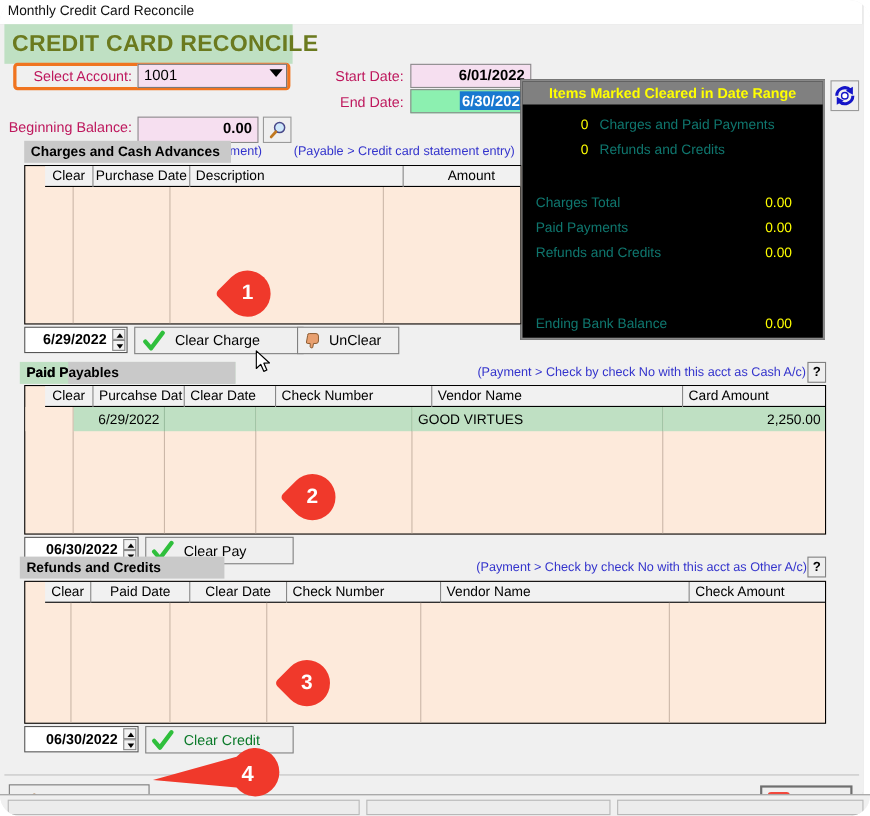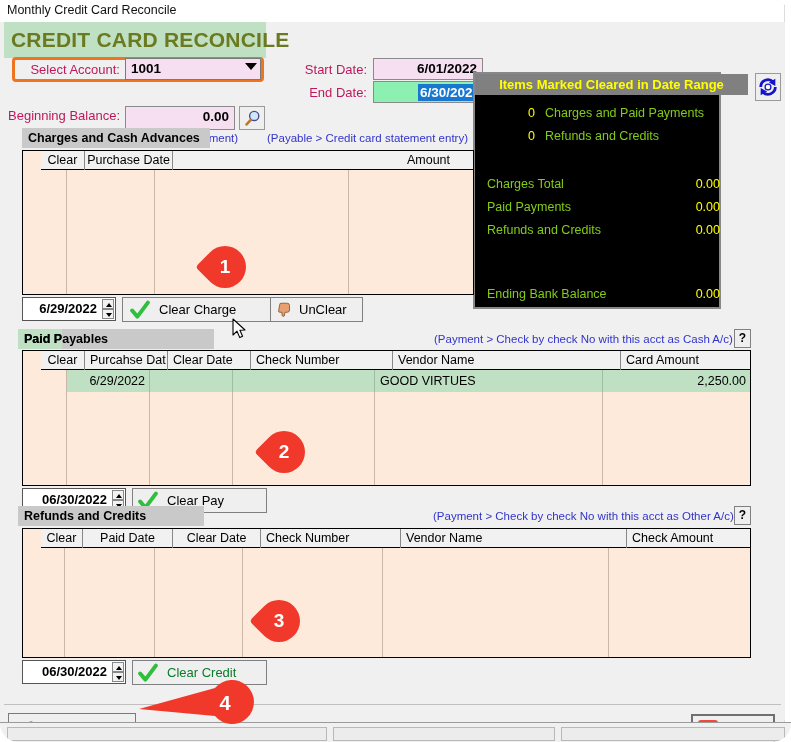--- a/index.html
+++ b/index.html
@@ -50,21 +50,21 @@
   .orange-box {
     position: absolute; left: 12px; top: 35px; width: 252px; height: 25px;
     border: 3px solid #f07420; border-radius: 4px; box-sizing: border-box;
   }
   .combo {
     position: absolute; left: 125px; top: 36px; width: 136px; height: 22px;
     background: #f6dff0; border: 1px solid #7a7a7a; box-sizing: border-box;
   }
   .combo-val {
     position: absolute; left: 5px; top: 2px; font-size: 13.5px;
-    font-weight: bold; color: #000;
+    font-weight: normal; color: #000;
   }
   .combo-arrow {
     position: absolute; right: 3px; top: 4px;
     width: 0; height: 0;
     border-left: 6px solid transparent; border-right: 6px solid transparent;
     border-top: 7px solid #000;
   }
   .pinkfield {
     position: absolute; background: #f6dff0;
     border: 1px solid #8a8a8a; box-sizing: border-box;
@@ -85,30 +85,30 @@
     background: #efefef; border: 1px solid #9a9a9a; box-sizing: border-box;
   }
   .mag-icon {
     position: absolute; left: 4px; top: 3px; width: 17px; height: 17px;
   }
   .note-blue {
     position: absolute; font-size: 11.5px; color: #3333cc; white-space: nowrap;
   }
   
   .sum-panel {
-    position: absolute; left: 473px; top: 50px; width: 248px; height: 237px;
+    position: absolute; left: 473px; top: 50px; width: 277px; height: 237px;
     background: #000000; border: 2px solid #888; box-sizing: border-box;
   }
   .sum-head {
     position: absolute; left: 0; top: 0; width: 273px; height: 21px;
     background: #808080;
     color: #ffff00; font-size: 13px; font-weight: bold;
     text-align: center; line-height: 21px;
   }
-  .sum-line { position: absolute; color: #84cc16; font-size: 12.5px; white-space: nowrap; }
+  .sum-line { position: absolute; color: #0f766e; font-size: 12.5px; white-space: nowrap; }
   .sum-num { position: absolute; color: #ffff00; font-size: 12.5px; text-align: right; }
   
   .refresh-btn {
     position: absolute; left: 755px; top: 51px; width: 26px; height: 28px;
     background: #efefef; border: 1px solid #9a9a9a; box-sizing: border-box;
   }
   
   .sec-hdr {
     position: absolute; height: 20px;
     font-size: 12.5px; font-weight: bold; color: #000;
@@ -322,20 +322,21 @@
       <div class="sum-num" style="left:175px; top:213px; width:70px;">0.00</div>
     </div>
 
     <div class="sec-hdr grey" style="left:22px; top:106px; width:188px;">Charges and Cash Advances</div>
     <div class="note-blue" style="left:267px; top:110px;">(Payable &gt; Credit card statement entry)</div>
 
     <div class="grid" style="left:22px; top:128px; width:452px; height:145px;">
       <div class="grid-hdr">
         <div class="gh-cell c" style="left:0px; width:44px;">Clear</div>
         <div class="gh-cell c" style="left:44px; width:88px;">Purchase Date</div>
+        <div class="gh-cell l" style="left:132px; width:194px;">Description</div>
         <div class="gh-cell c" style="left:326px; width:124px;">Amount</div>
       </div>
       <div class="gcol" style="left:0px; width:44px;"></div>
       <div class="gcol" style="left:44px; width:88px;"></div>
       <div class="gcol" style="left:132px; width:194px;"></div>
       <div class="gcol" style="left:326px; width:124px; border-right:none;"></div>
     </div>
 
     <div class="dspin" style="left:22px; top:275px; width:94px;">
       <div class="dspin-val">6/29/2022</div>

